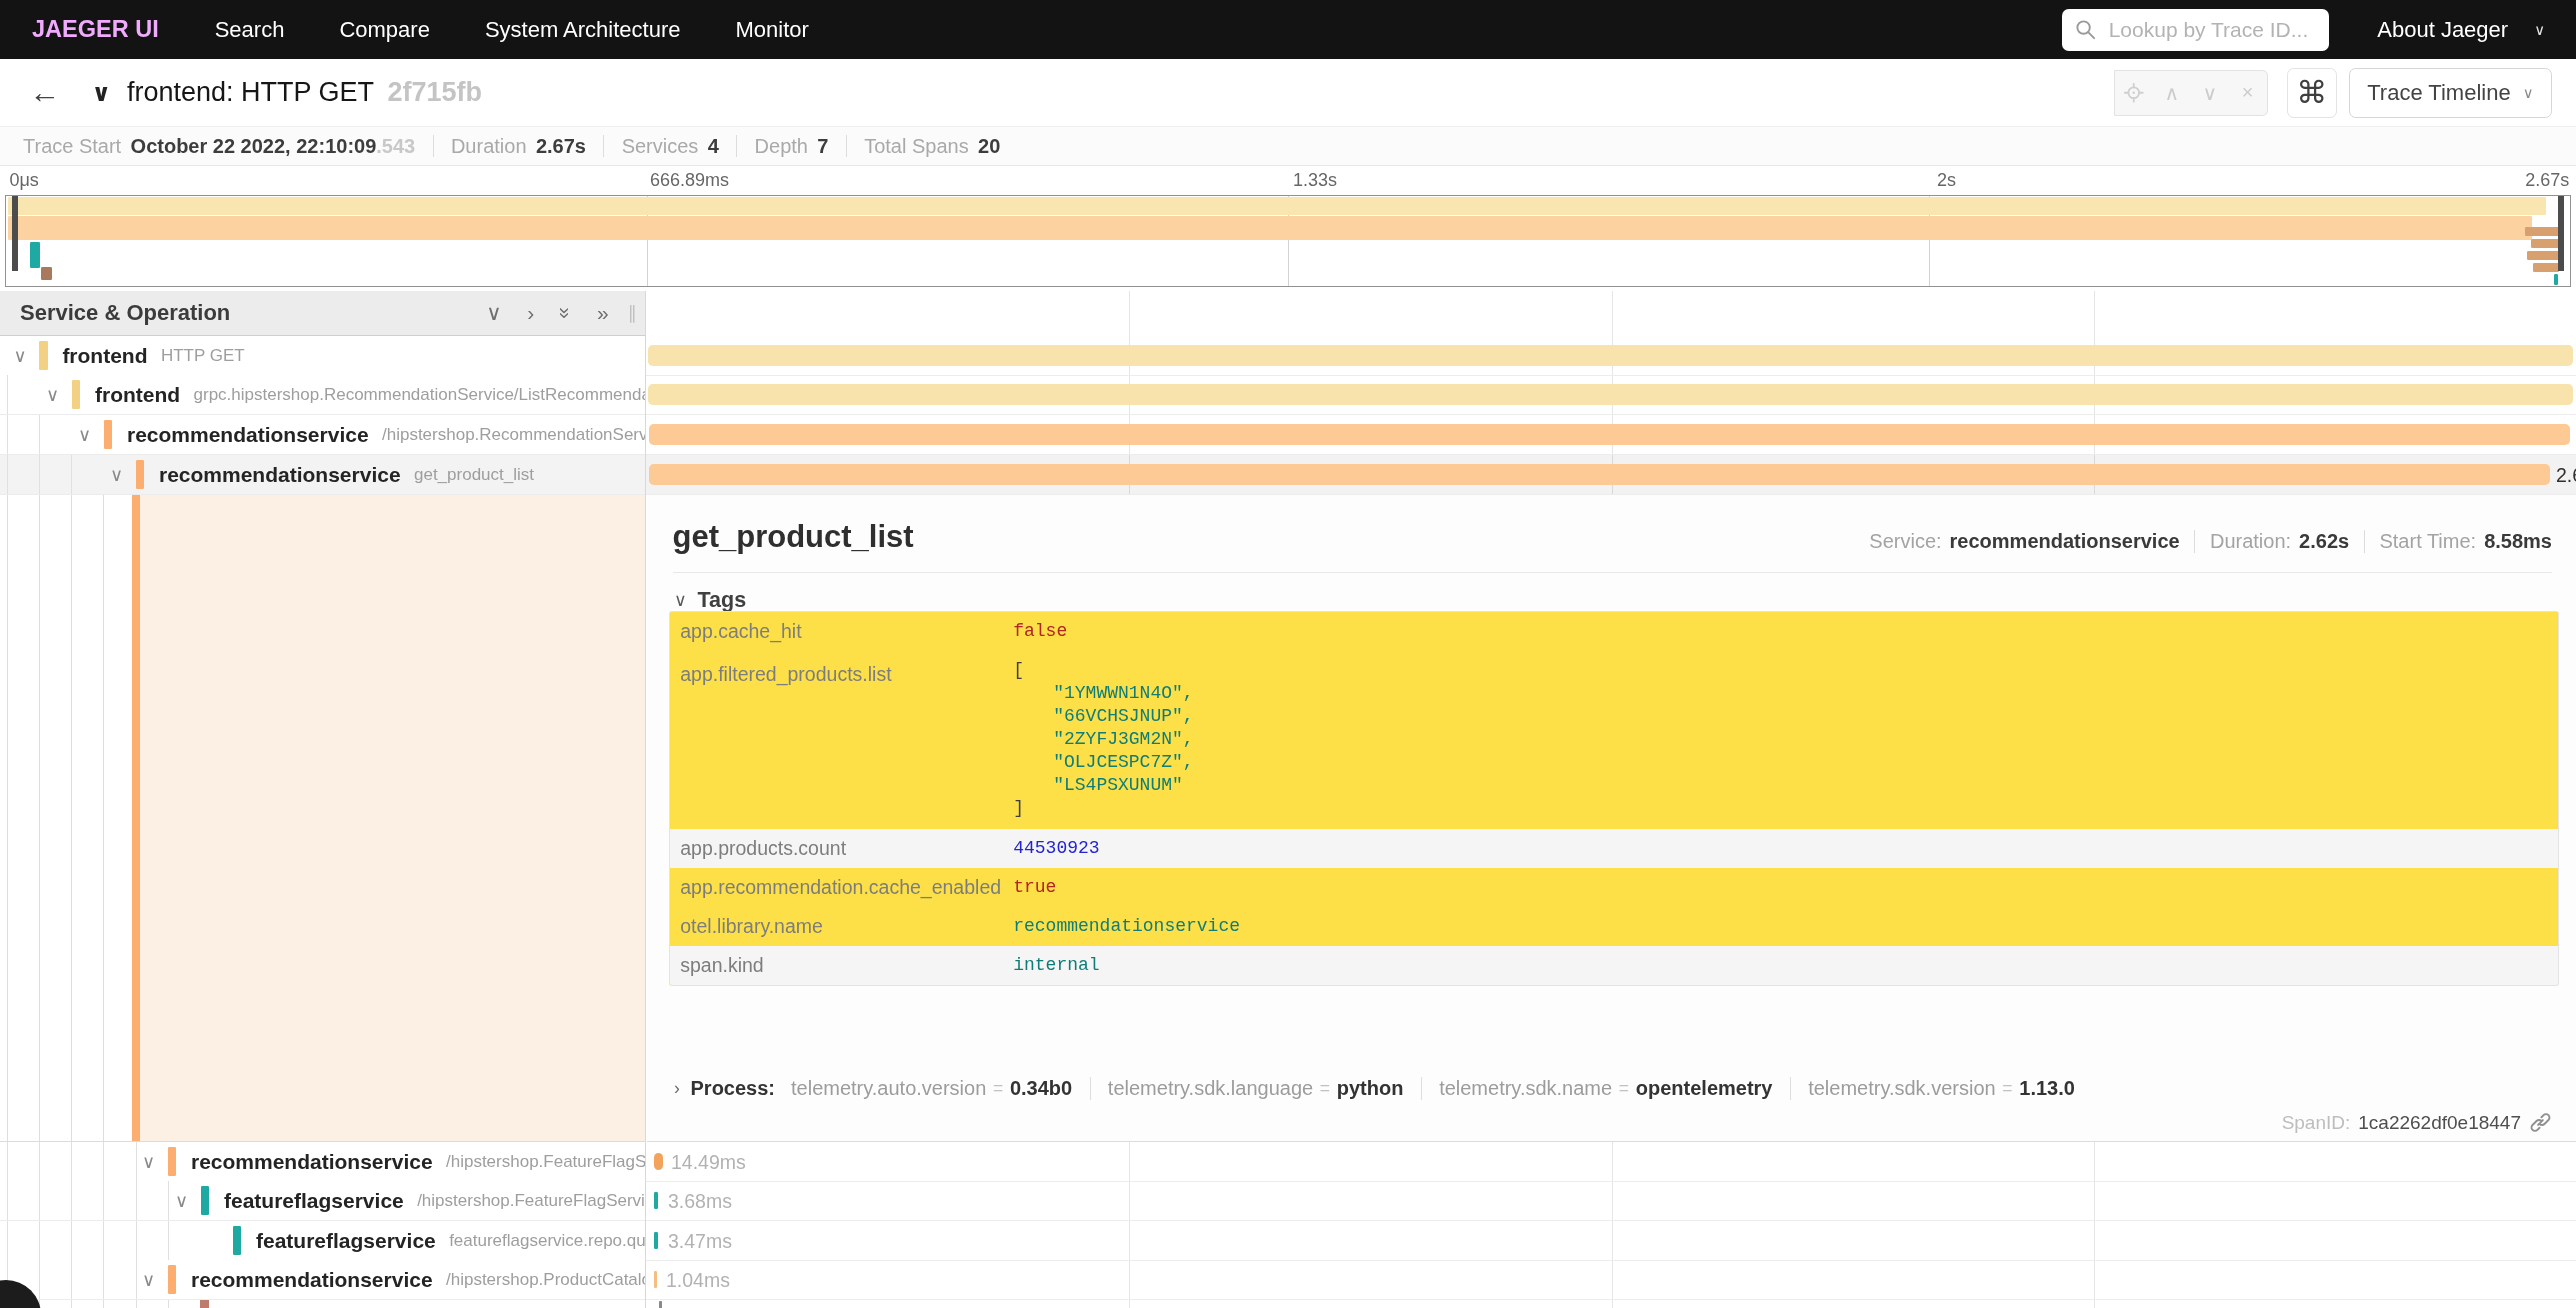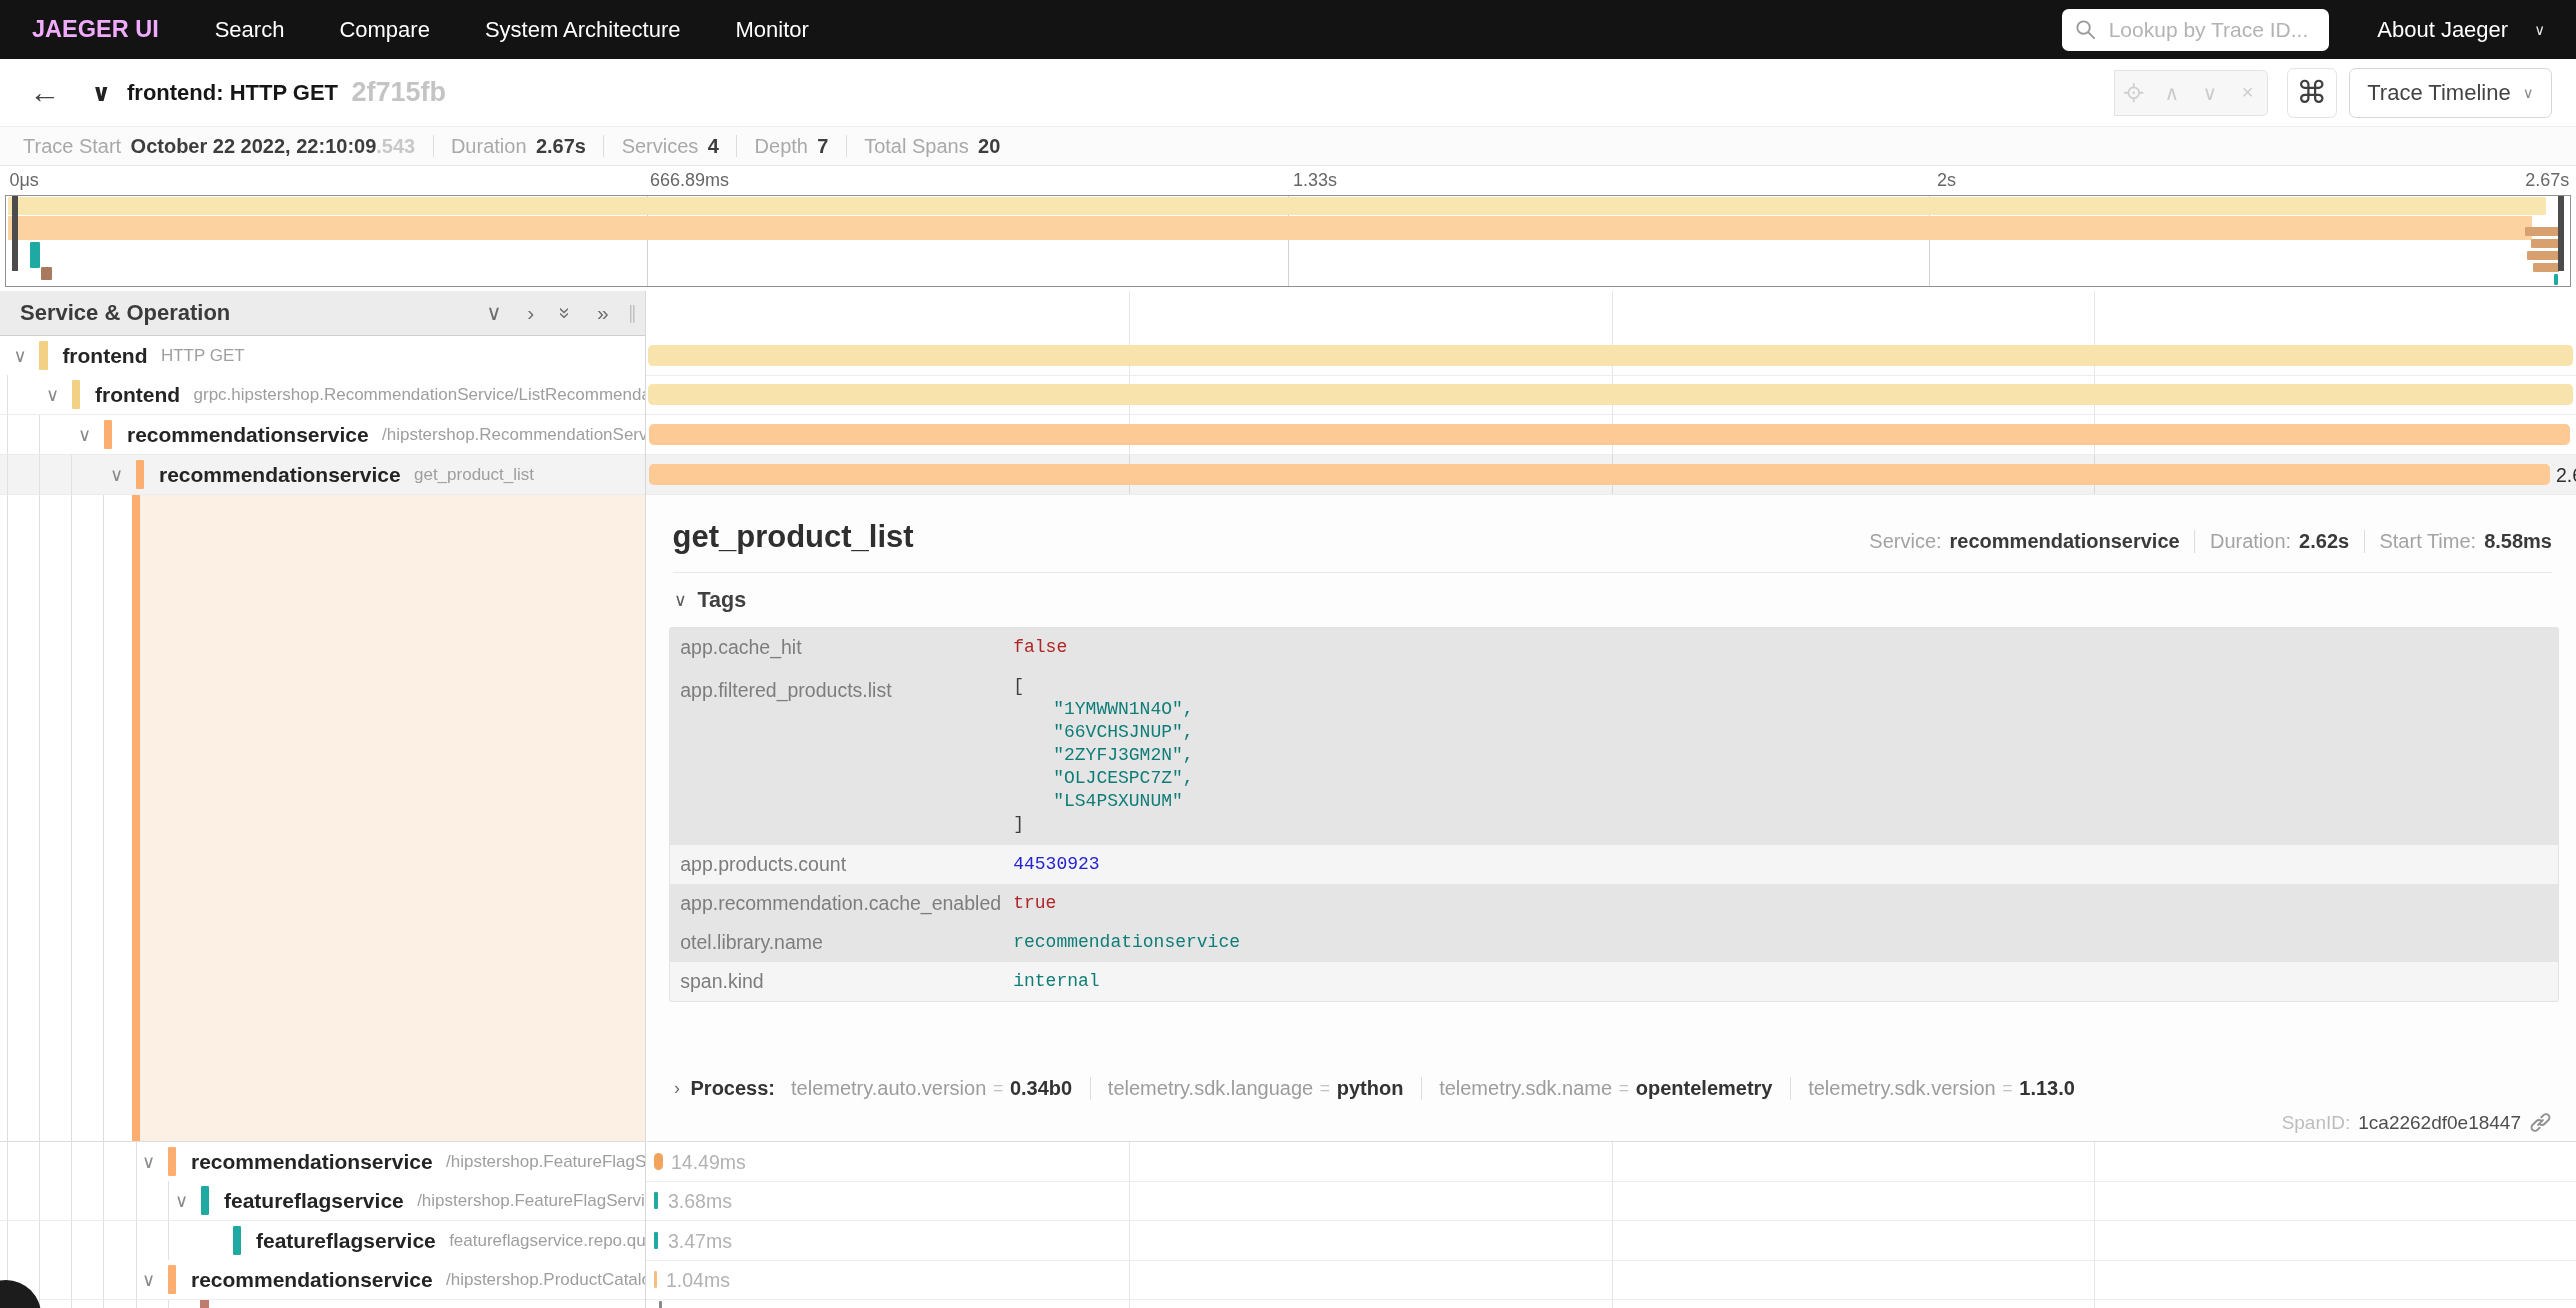--- a/index.html
+++ b/index.html
@@ -19,21 +19,21 @@
   .lookup input{border:none;outline:none;font-size:21px;color:#333;width:100%;background:transparent;font-family:inherit}
   .lookup input::placeholder{color:#b3b3b3}
   .about{color:#fff;font-size:22px;margin-left:48px;display:flex;align-items:center;gap:26px;cursor:pointer}
   .caret{font-size:14.8px;color:#e3e3e3}
 
   
   .titlebar{position:absolute;top:59px;left:0;width:100%;height:67px;background:#fff;display:flex;
             align-items:center;box-sizing:border-box;padding:0 24px 0 29.5px;z-index:7}
   .back{font-size:31px;color:#434343;margin-right:31px;cursor:pointer}
   .tb-chev{font-size:24px;color:#222;font-weight:bold;margin-right:16px;cursor:pointer}
-  .tb-title{font-size:22px;font-weight:bold;color:#161616;white-space:nowrap}
+  .tb-title{font-size:27px;font-weight:normal;color:#161616;white-space:nowrap}
   .tb-id{font-size:27px;color:#c4c4c4;margin-left:13.4px;font-weight:600}
   .tb-right{margin-left:auto;display:flex;align-items:center}
   .find{width:424px;height:46px;border:1.3px solid #e2e2e2;border-right:none;border-radius:5.4px 0 0 5.4px;
         display:flex;align-items:center;padding:0 13.4px;box-sizing:border-box;background:#fff}
   .find input{border:none;outline:none;font-size:21.5px;width:100%;color:#444;font-family:inherit}
   .find input::placeholder{color:#ccc}
   .find-group{height:46px;border:1.3px solid #e2e2e2;border-radius:0 5.4px 5.4px 0;background:#f7f7f7;
               display:flex;align-items:center;box-sizing:border-box}
   .fg-btn{width:38px;height:100%;display:flex;align-items:center;justify-content:center;color:#ccc;font-size:20px;cursor:default}
   .fg-btn svg{width:21.5px;height:21.5px}
@@ -98,21 +98,21 @@
          border-bottom:1.3px solid #dcdcdc;box-sizing:border-box;z-index:2}
   .p-title{position:absolute;left:25.5px;top:24px;font-size:31px;font-weight:bold;color:#2f2f2f}
   .p-meta{position:absolute;right:24px;top:35px;display:flex;align-items:center;font-size:20px;white-space:nowrap}
   .pm-label{color:#a3a3a3;margin-right:8px}
   .pm-value{color:#3a3a3a;font-weight:bold}
   .pm-div{width:0.7px;height:23px;background:#dcdcdc;margin:0 14.8px}
   .p-divider{position:absolute;left:25.5px;right:24px;top:77px;height:0.7px;background:#e8e8e8}
   .p-tags-head{position:absolute;left:27px;top:93px;display:flex;align-items:center;gap:10.7px;cursor:pointer}
   .pt-chev{font-size:17.5px;color:#5a5a5a}
   .pt-title{font-size:21.5px;font-weight:bold;color:#404040}
-  .p-table{position:absolute;left:21.5px;right:17.5px;top:132px;border:0.7px solid #e3e3e3;border-radius:2.7px;overflow:hidden;background:#e5e5e5}
+  .p-table{position:absolute;left:21.5px;right:17.5px;top:116px;border:0.7px solid #e3e3e3;border-radius:2.7px;overflow:hidden;background:#fde047}
   .tag-row{display:flex;min-height:39px;align-items:center;font-size:19.5px}
   .tag-row.alt{background:#f5f5f5}
   .tag-row.list{align-items:flex-start;padding:8px 0 9.4px 0}
   .tag-key{width:333px;flex:none;color:#7d7d7d;padding-left:10.7px}
   .tag-val{font-family:"Liberation Mono","DejaVu Sans Mono",monospace;font-size:18px;line-height:23px}
   .val-bool{color:#b02525}
   .val-num{color:#2323d4}
   .val-str{color:#0e7d78}
   .val-plain{color:#3e3e3e}
   .list-item{padding-left:40px}

